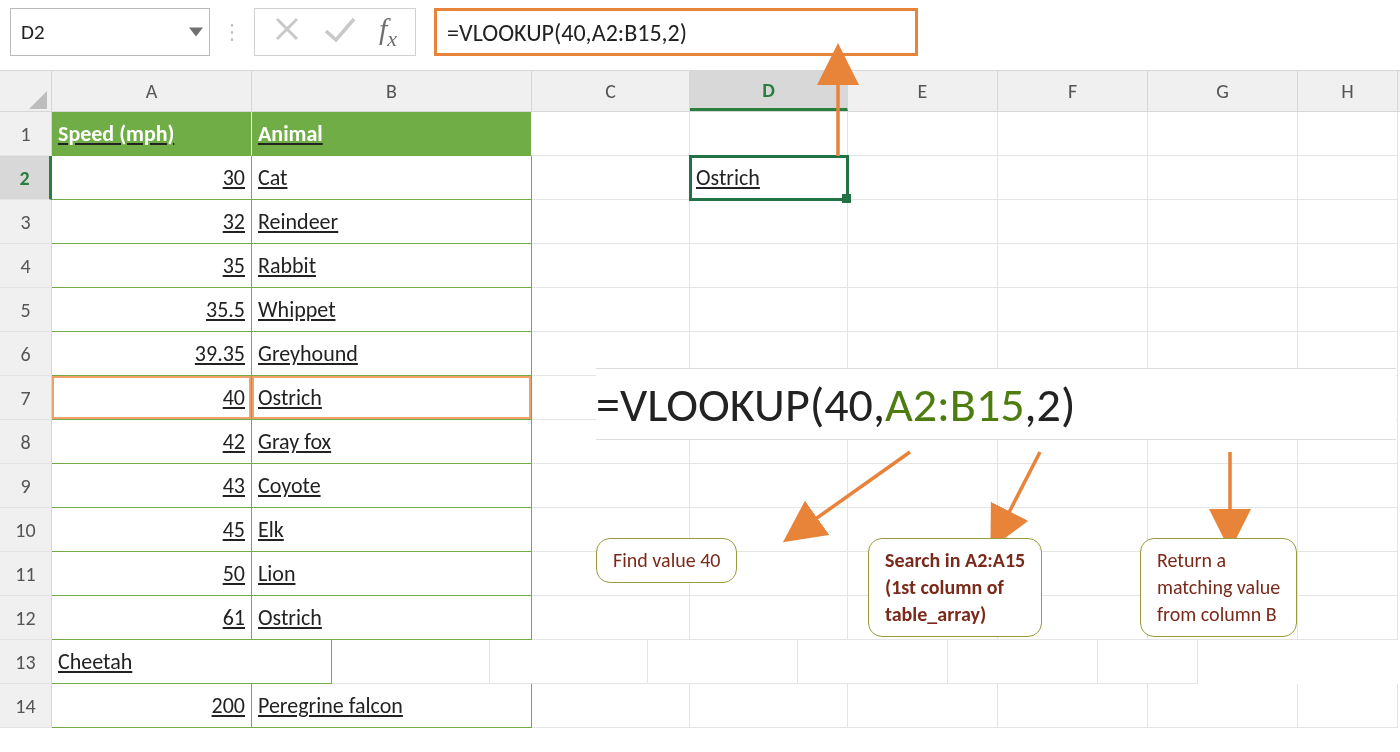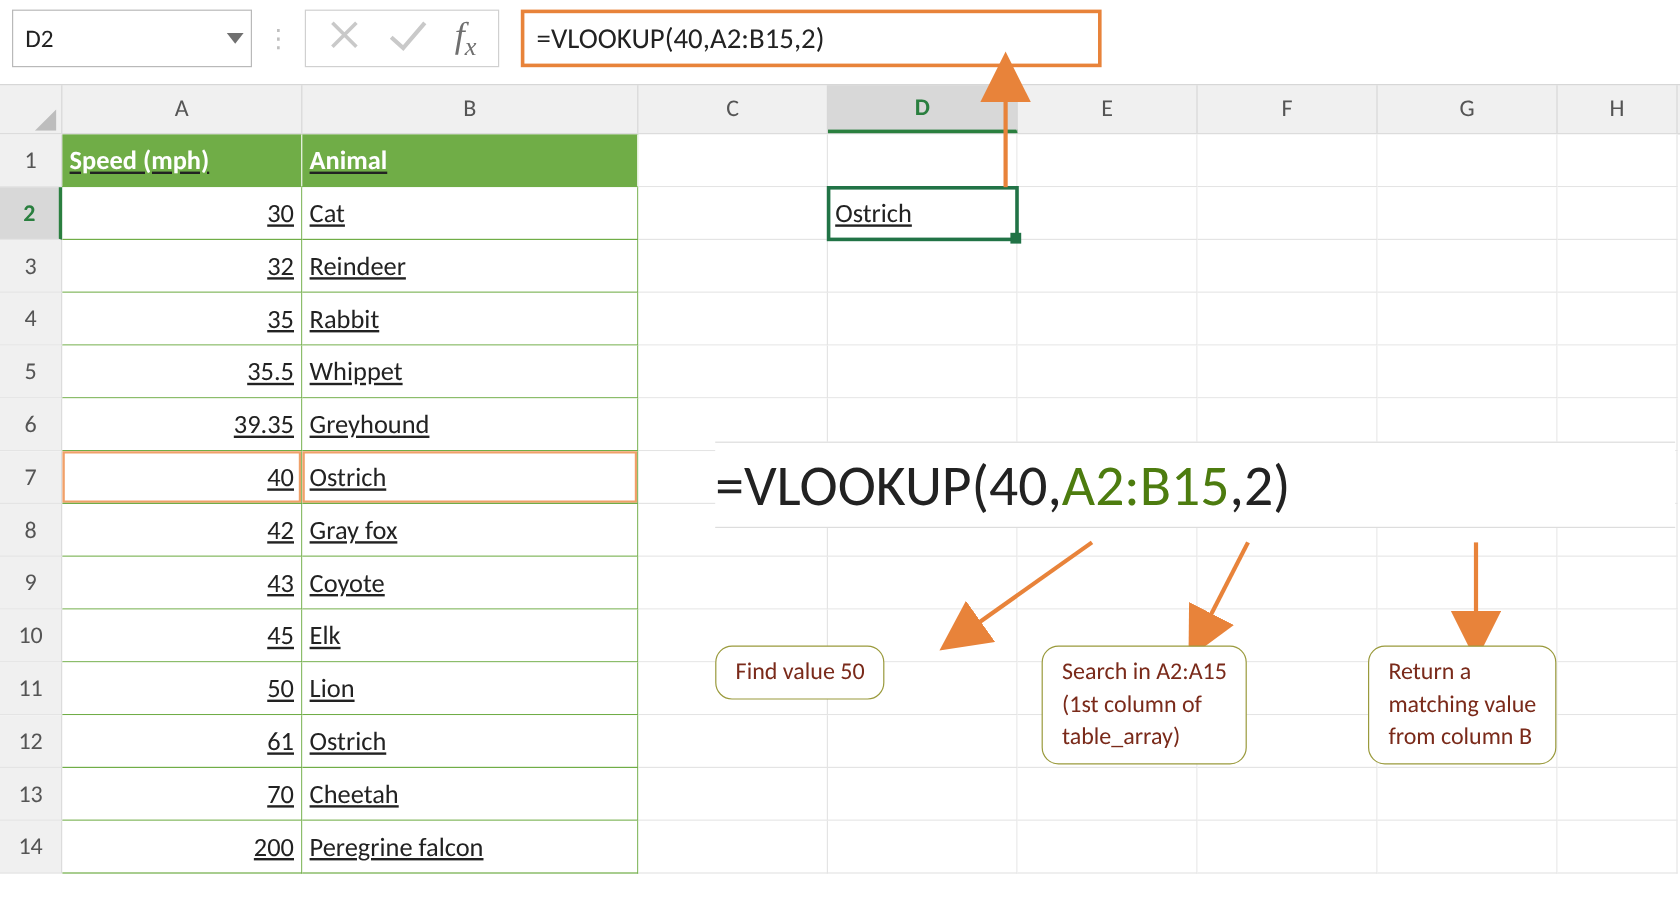--- a/index.html
+++ b/index.html
@@ -359,21 +359,20 @@
         <div class="cell wA tbAcell num">61</div>
         <div class="cell wB tbBcell txt">Ostrich</div>
         <div class="cell wC txt"></div>
         <div class="cell wD txt"></div>
         <div class="cell wE txt"></div>
         <div class="cell wF txt"></div>
         <div class="cell wG txt"></div>
         <div class="cell wH txt"></div>
       </div>
       <div class="row">
-        <div class="cell wA tbAcell num">70</div>
         <div class="cell wB tbBcell txt">Cheetah</div>
         <div class="cell wC txt"></div>
         <div class="cell wD txt"></div>
         <div class="cell wE txt"></div>
         <div class="cell wF txt"></div>
         <div class="cell wG txt"></div>
         <div class="cell wH txt"></div>
       </div>
       <div class="row">
         <div class="cell wA tbAcell num">200</div>
@@ -409,20 +408,20 @@
   <div class="bigformula">
     <span>=VLOOKUP(</span>
       <span>40</span>
       <span>,</span>
       <span class="blue">A2:B15</span>
       <span>,</span>
       <span>2</span>
       <span>)</span>
   </div>
 
-  <div class="callout" style="left:596px; top:538px;"><span>Find value 50</span></div>
-  <div class="callout" style="left:868px; top:538px;"><span style="white-space:pre-line;">Search in A2:A15
+  <div class="callout" style="left:596px; top:538px;"><span>Find value 40</span></div>
+  <div class="callout" style="left:868px; top:538px;"><span style="white-space:pre-line;font-weight:bold;">Search in A2:A15
 (1st column of
 table_array)</span></div>
   <div class="callout" style="left:1140px; top:538px;"><span style="white-space:pre-line;">Return a
 matching value
 from column B</span></div>
 </div>
 
 </body></html>

